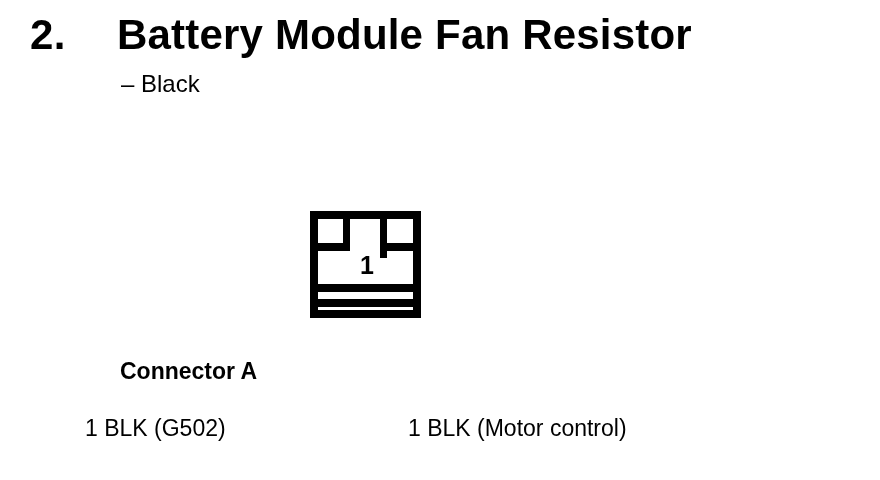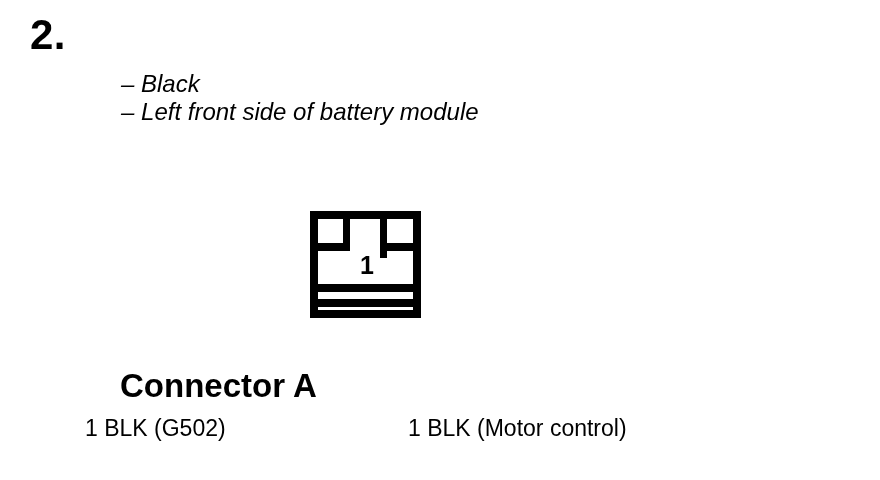--- a/index.html
+++ b/index.html
@@ -20,60 +20,59 @@
     position: absolute; left: 117px; top: 14px;
     font-size: 42px; font-weight: bold; line-height: 1; letter-spacing: 0.2px;
     white-space: nowrap;
   }
 
   .bullet-list {
     position: absolute; left: 121px; top: 70px;
     list-style: none;
     font-size: 24px; line-height: 28px;
     white-space: nowrap;
-    font-style: italic;
   }
   .bullet-item span { display: inline; }
 
   .connector-diagram {
     position: absolute; left: 310px; top: 211px;
     display: block;
   }
   .connector-diagram text {
     font-family: "Liberation Sans", "DejaVu Sans", sans-serif;
     font-size: 25px; font-weight: bold; fill: #000000;
   }
 
   .connector-heading {
-    position: absolute; top: 369px;
-    font-size: 33px; font-weight: bold; line-height: 1;
+    position: absolute; top: 360px;
+    font-size: 23px; font-weight: bold; line-height: 1;
     white-space: nowrap;
   }
   .connector-heading.a { left: 120px; }
   .connector-heading.b { left: 452px; }
 
   .pin-row {
     position: absolute; top: 417px;
     font-size: 23px; line-height: 1;
     white-space: nowrap;
   }
   .pin-row.a { left: 85px; }
   .pin-row.b { left: 408px; }
 </style>
 </head>
 <body>
 
 <div class="page">
 
   <div class="section-number">2.</div>
 
+  <h1 class="page-title">Battery Module Fan Resistor</h1>
 
   <ul class="bullet-list">
     <li class="bullet-item"><span>–</span> <span>Black</span></li>
-    <li class="bullet-item"><span>–</span> <span>Left front side of battery module</span></li>
   </ul>
 
   <svg class="connector-diagram" width="111" height="107" viewBox="0 0 111 107" xmlns="http://www.w3.org/2000/svg">
     <g fill="#000000">
 
       <rect x="0" y="0" width="111" height="8"></rect>
       <rect x="0" y="0" width="8" height="107"></rect>
       <rect x="103" y="0" width="8" height="107"></rect>
       <rect x="0" y="99" width="111" height="8"></rect>
 

